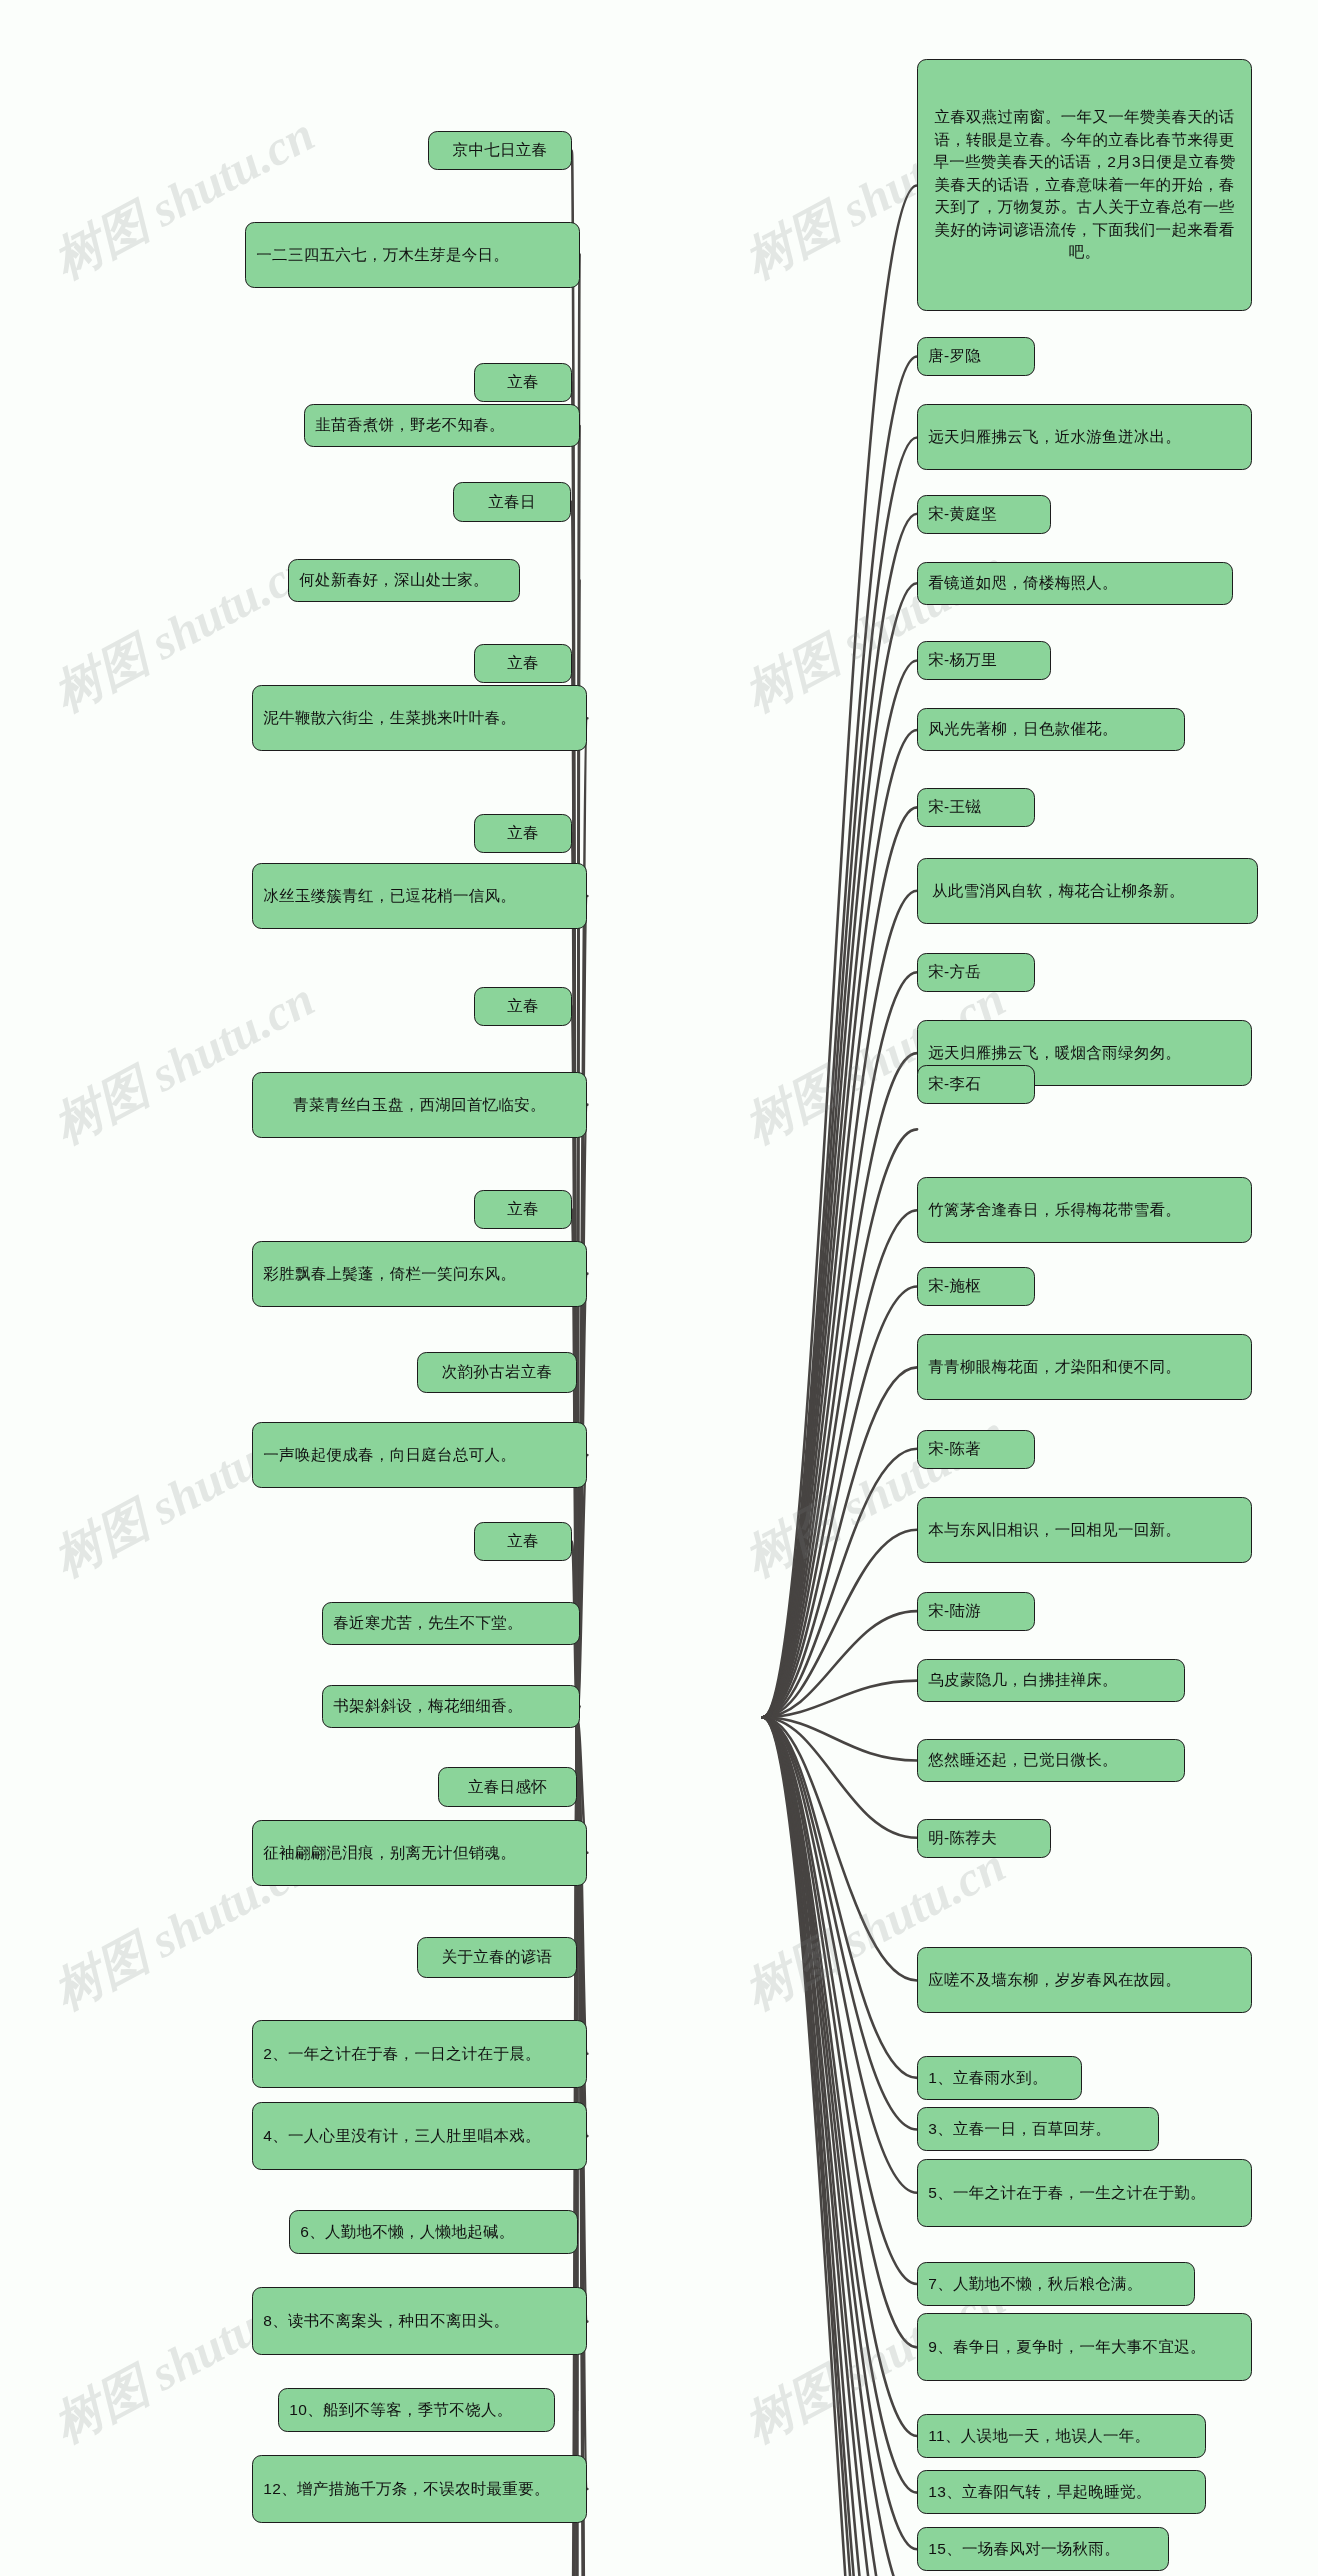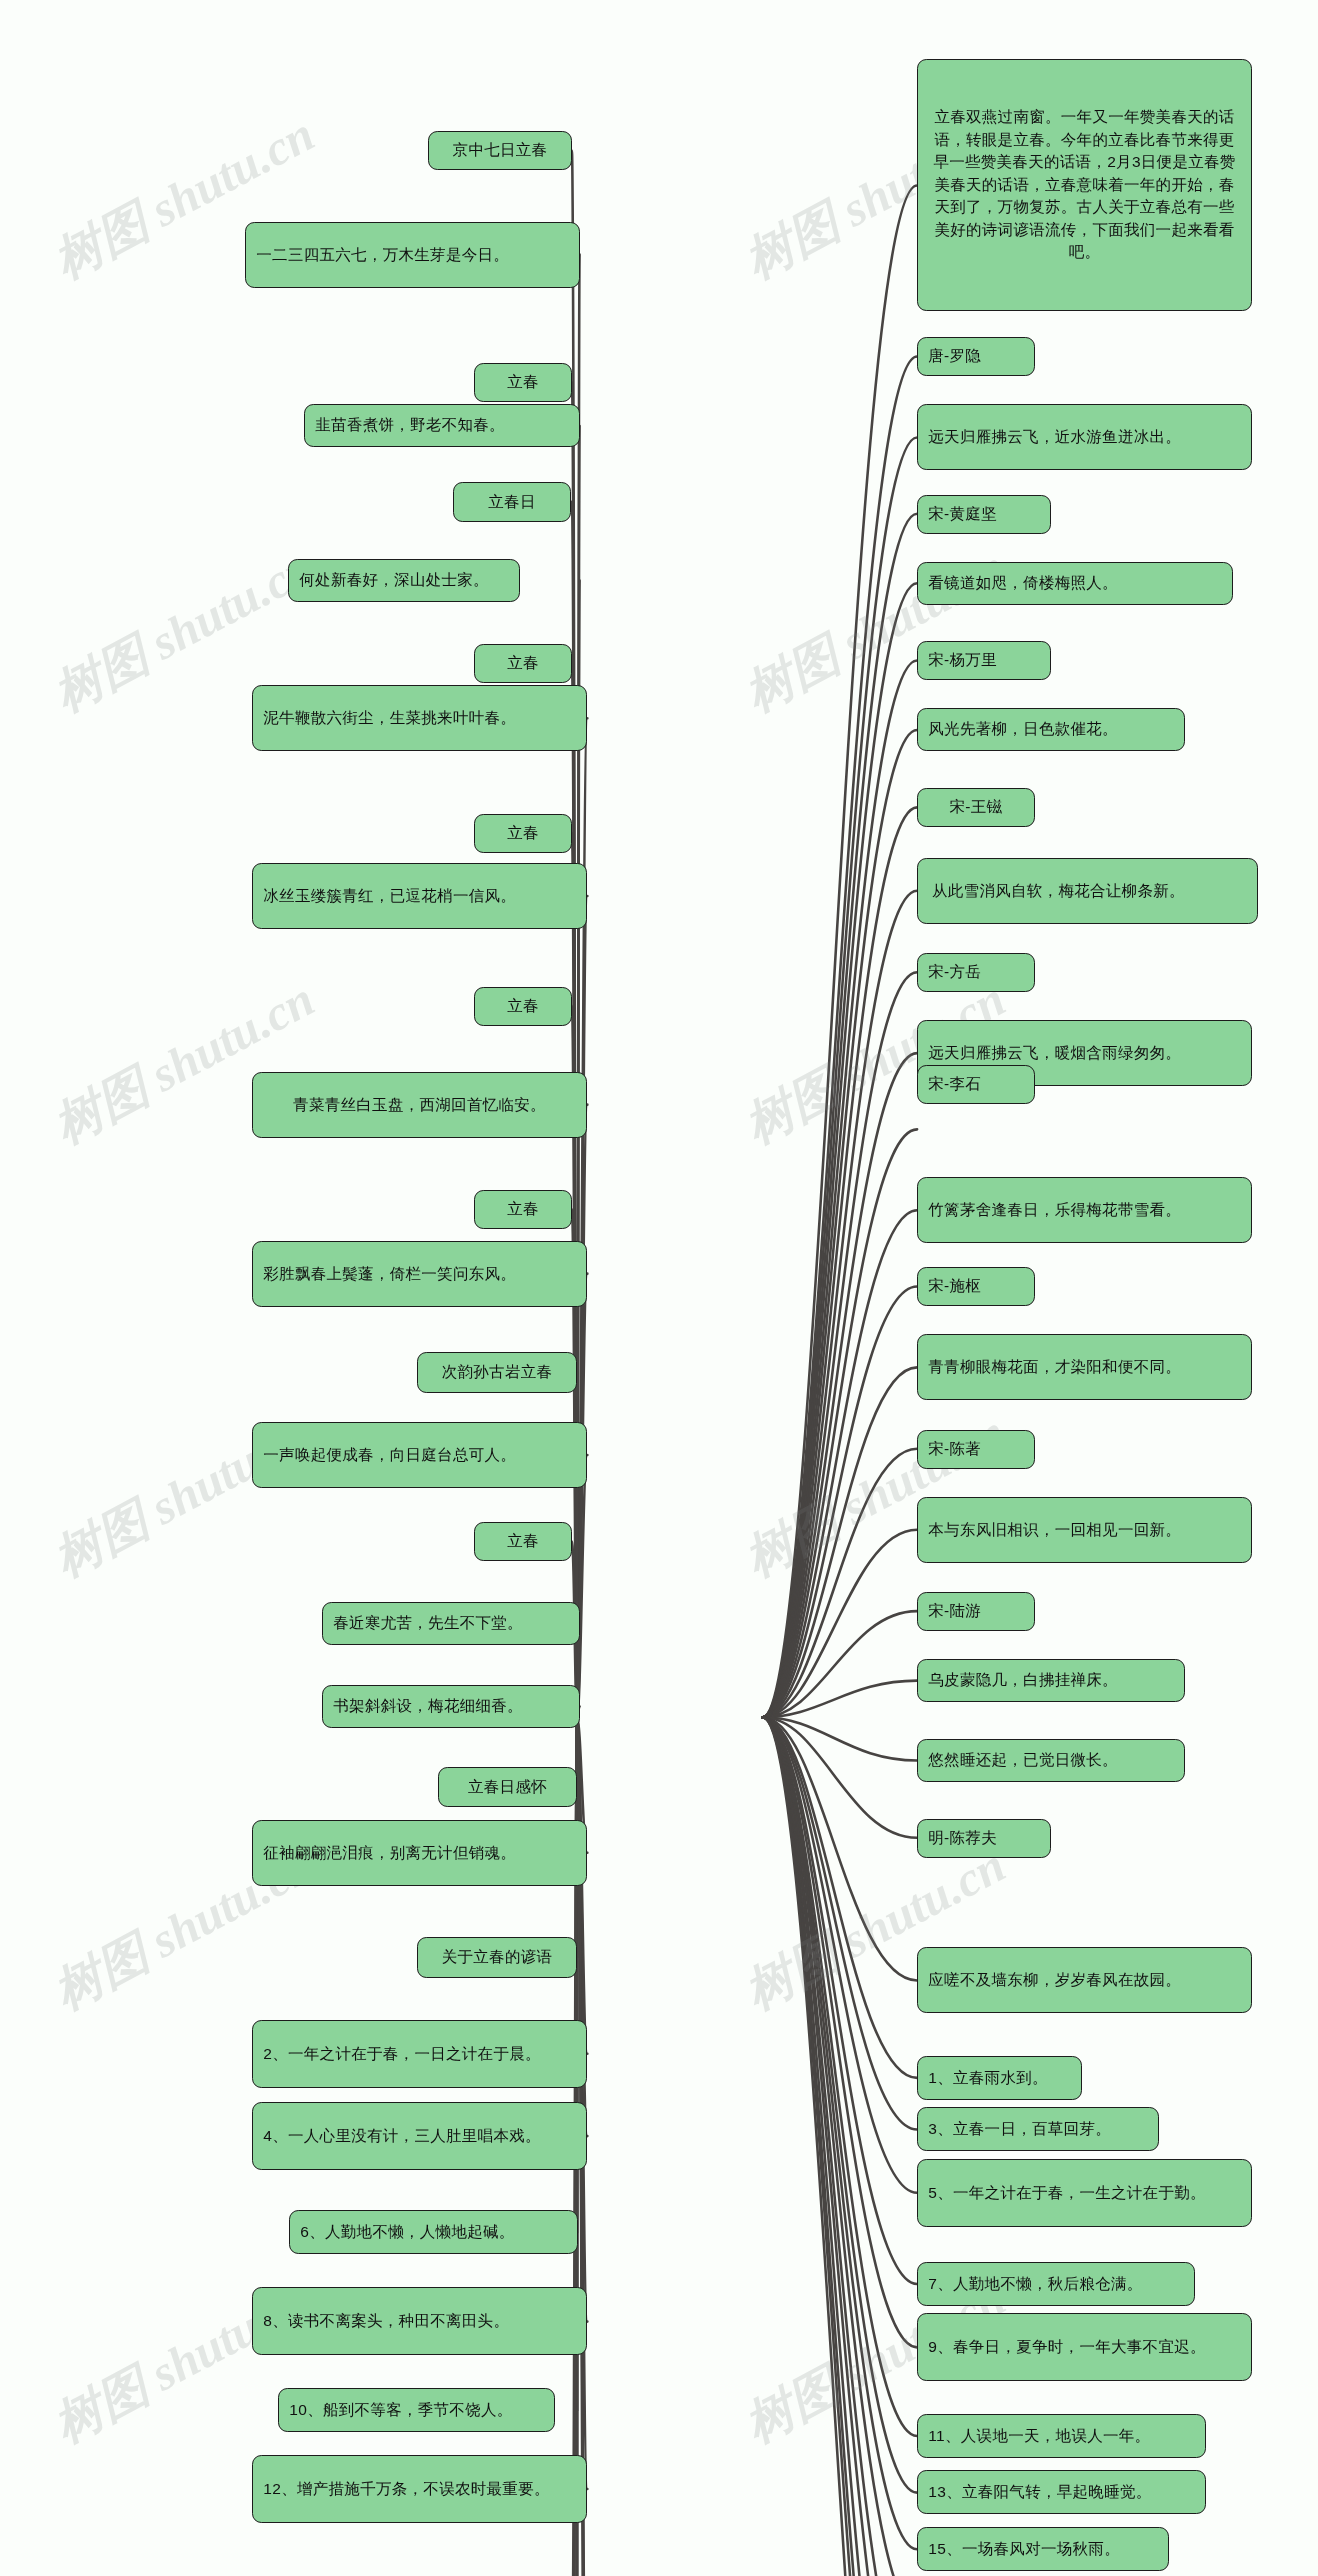--- a/index.html
+++ b/index.html
@@ -251,21 +251,21 @@
       </div>
       <div class="node right" style="left: 917px; top: 562px; width: 316px; min-height: 43px;">
         <span>看镜道如咫，倚楼梅照人。</span>
       </div>
       <div class="node right short" style="left: 917px; top: 641px; width: 134px; min-height: 38px;">
         <span>宋-杨万里</span>
       </div>
       <div class="node right" style="left: 917px; top: 708px; width: 268px; min-height: 43px;">
         <span>风光先著柳，日色款催花。</span>
       </div>
-      <div class="node right short" style="left: 917px; top: 788px; width: 118px; min-height: 38px; justify-content: center;">
+      <div class="node right short" style="left: 917px; top: 788px; width: 118px; min-height: 38px;">
         <span>宋-王镃</span>
       </div>
       <div class="node right" style="left: 917px; top: 858px; width: 341px; min-height: 66px; padding-left: 14px;">
         <span>从此雪消风自软，梅花合让柳条新。</span>
       </div>
       <div class="node right short" style="left: 917px; top: 953px; width: 118px; min-height: 38px;">
         <span>宋-方岳</span>
       </div>
       <div class="node right" style="left: 917px; top: 1020px; width: 335px; min-height: 66px;">
         <span>远天归雁拂云飞，暖烟含雨绿匆匆。</span>

